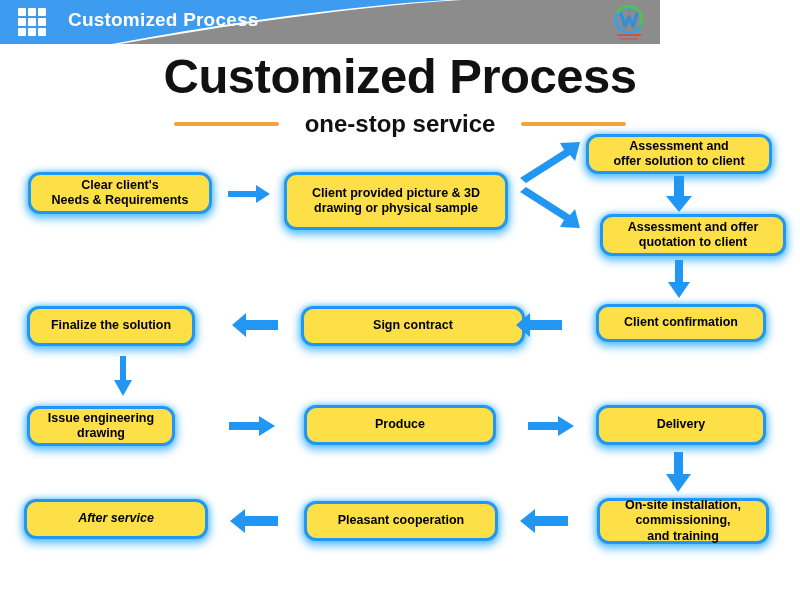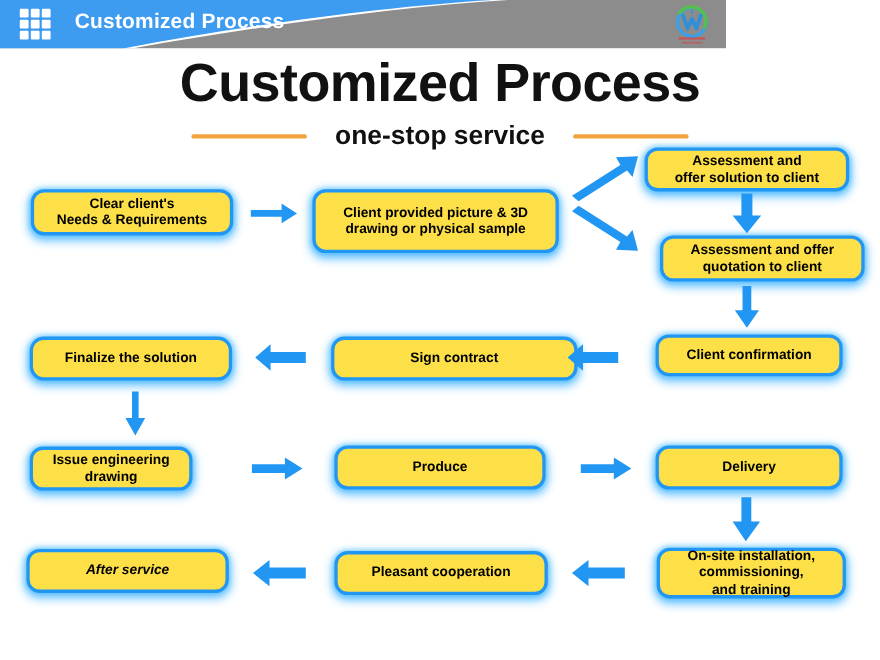--- a/index.html
+++ b/index.html
@@ -177,21 +177,21 @@
 </div>
 
 <div class="flow-box" style="left:596px; top:304px; width:170px; height:38px;">
   <span>Client confirmation</span>
 </div>
 
 <div class="flow-box" style="left:301px; top:306px; width:224px; height:40px;align-items:center;">
   <span>Sign contract</span>
 </div>
 
-<div class="flow-box" style="left:27px;  top:306px; width:184px; height:40px;border-radius:13px;">
+<div class="flow-box" style="left:27px;  top:306px; width:168px; height:40px;">
   <span>Finalize the solution</span>
 </div>
 
 <div class="flow-box" style="left:27px;  top:406px; width:148px; height:40px;">
   <span>Issue engineering<br>drawing</span>
 </div>
 
 <div class="flow-box" style="left:304px; top:405px; width:192px; height:40px;">
   <span>Produce</span>
 </div>

